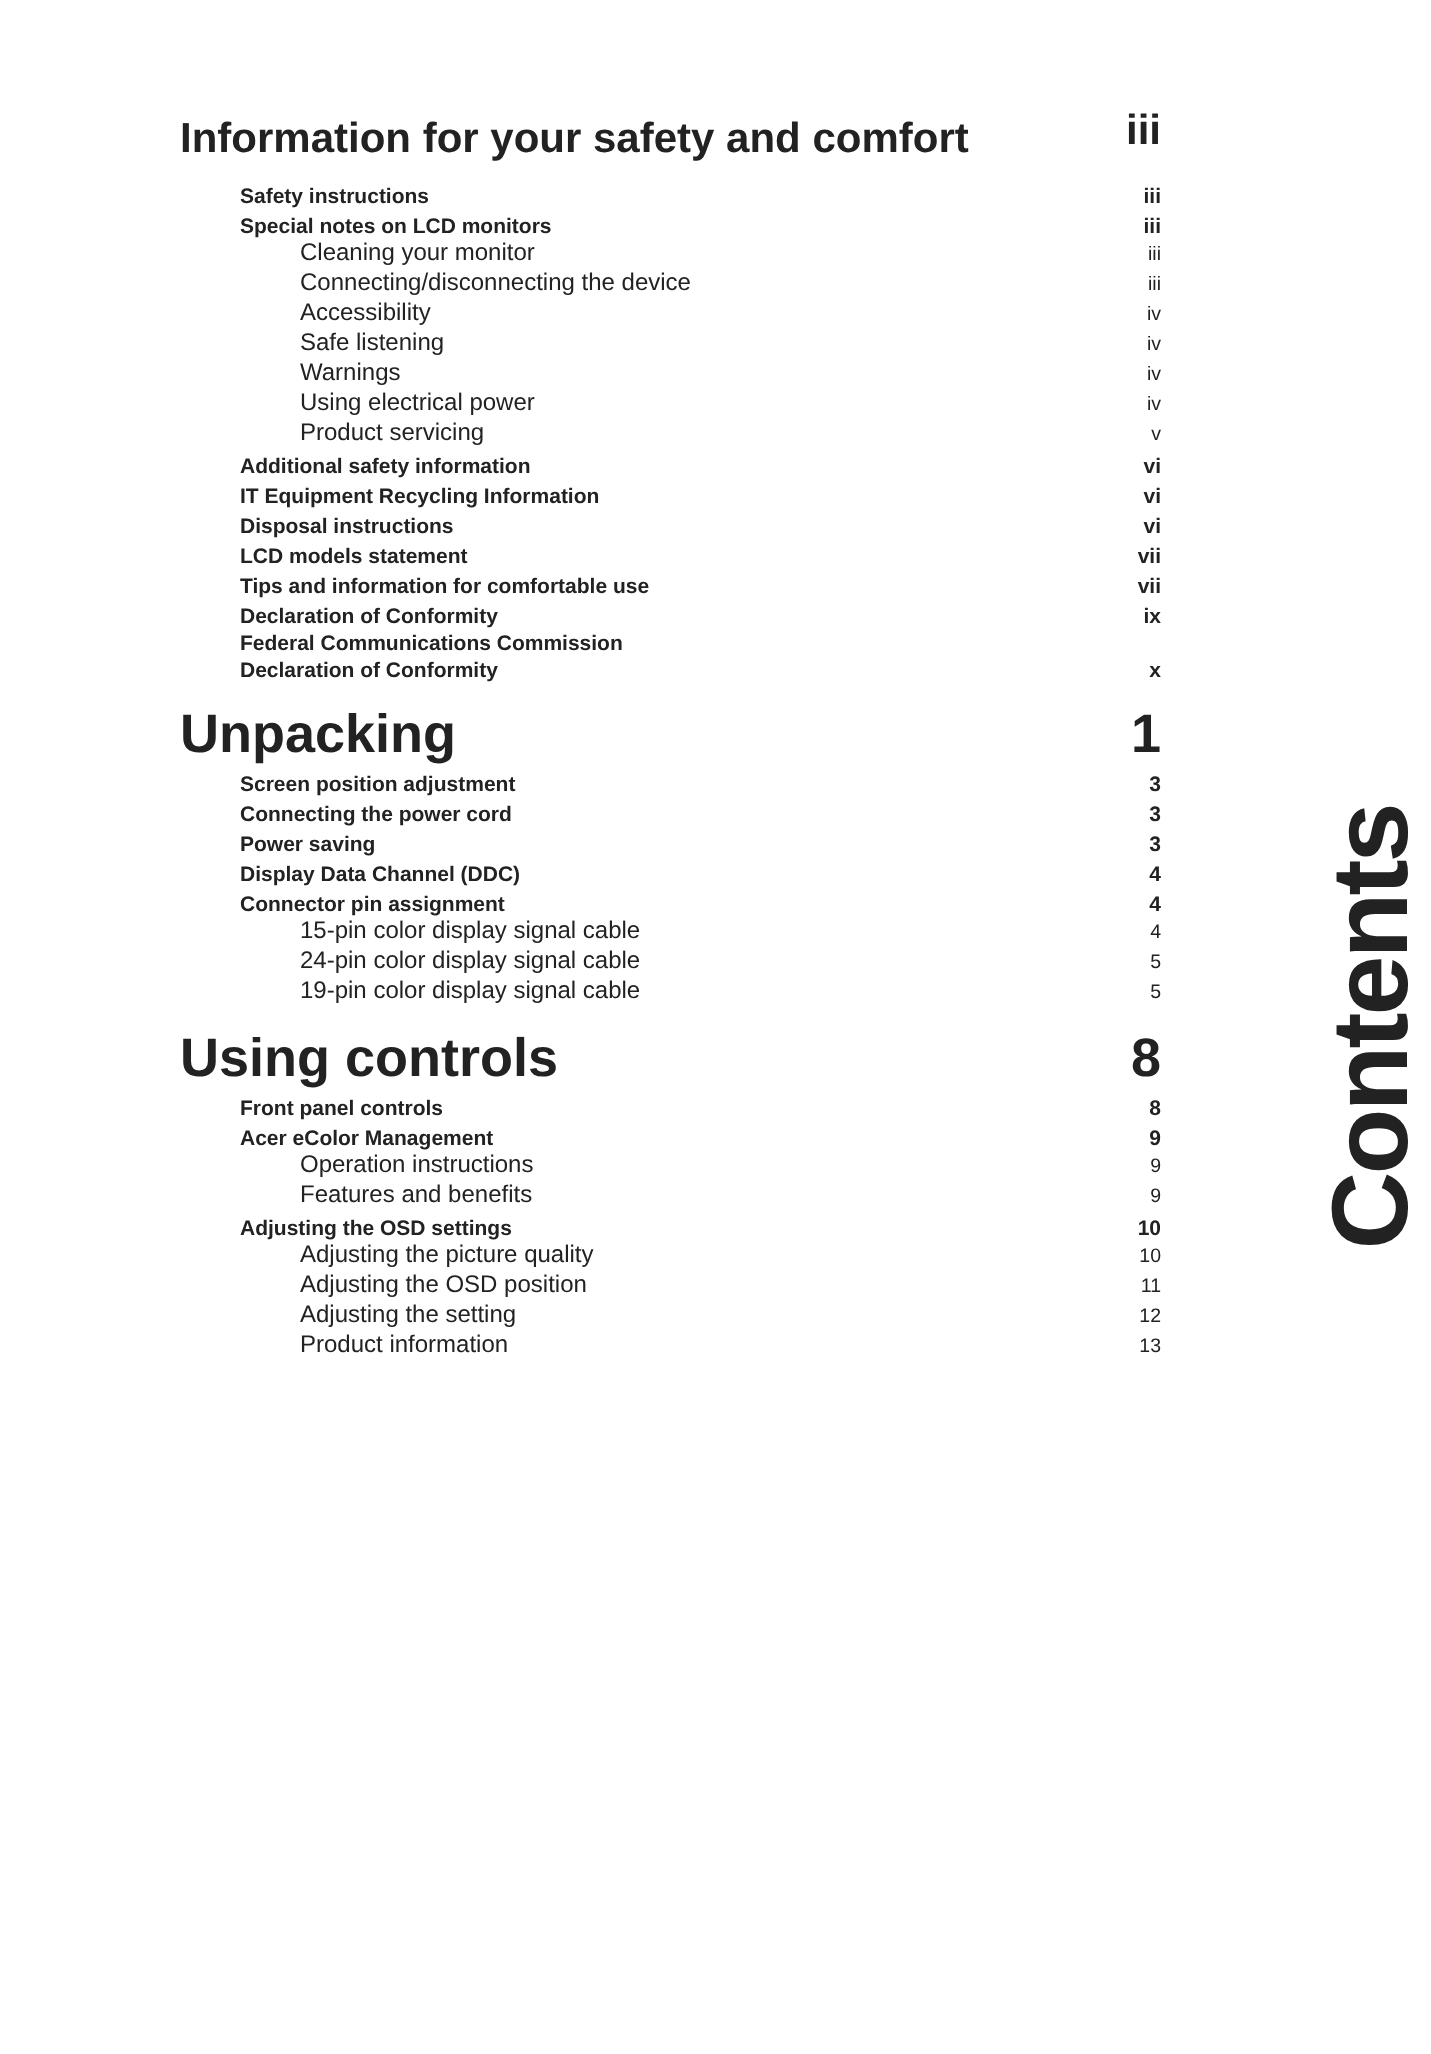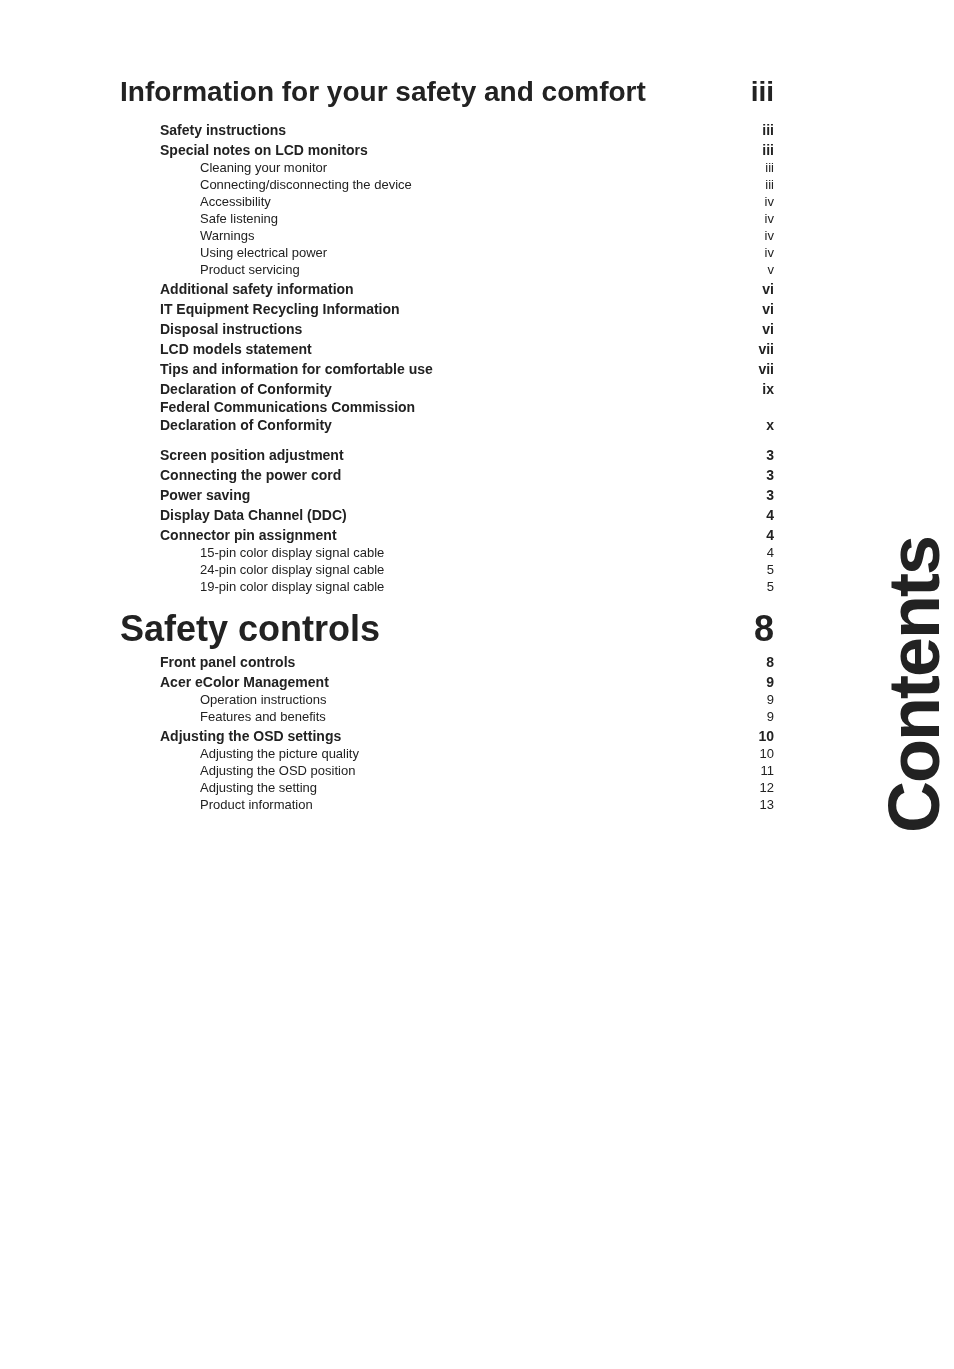--- a/index.html
+++ b/index.html
@@ -58,20 +58,21 @@
     
     .section-row {
       display: flex;
       align-items: baseline;
       justify-content: space-between;
       margin-right: 100px;
     }
 
     .section-row-large {
       margin-bottom: 8px;
+      align-items: center;
     }
 
     .page-num-large {
       font-size: 28px;
       font-weight: bold;
       color: #222222;
       min-width: 30px;
       text-align: right;
     }
 
@@ -112,21 +113,21 @@
     .toc-level2 {
       display: flex;
       justify-content: space-between;
       align-items: baseline;
       margin-right: 100px;
       margin-top: 2px;
       margin-bottom: 1px;
     }
 
     .toc-level2-text {
-      font-size: 13px;
+      font-size: 16px;
       font-weight: normal;
       color: #222222;
       padding-left: 80px;
     }
 
     .toc-level2-num {
       font-size: 13px;
       font-weight: normal;
       color: #222222;
       min-width: 30px;
@@ -261,20 +262,24 @@
     <span class="toc-fcc-text">Federal Communications Commission</span>
     <span class="toc-fcc-num no-num">x</span>
   </div>
 
   <div class="toc-fcc">
     <span class="toc-fcc-text">Declaration of Conformity</span>
     <span class="toc-fcc-num">x</span>
   </div>
 
   <div class="section-spacer"></div>
+  <div class="section-row">
+    <span class="big-section-heading">Unpacking</span>
+    <span class="page-num-xlarge">1</span>
+  </div>
 
 
   <div class="toc-level1">
     <span class="toc-level1-text">Screen position adjustment</span>
     <span class="toc-level1-num">3</span>
   </div>
 
   <div class="toc-level1">
     <span class="toc-level1-text">Connecting the power cord</span>
     <span class="toc-level1-num">3</span>
@@ -309,21 +314,21 @@
     <span class="toc-level2-text">19-pin color display signal cable</span>
     <span class="toc-level2-num">5</span>
   </div>
 
   <div class="section-spacer"></div>
 
   <div class="section-spacer"></div>
 
   <div class="section-spacer"></div>
   <div class="section-row">
-    <span class="big-section-heading">Safety controls</span>
+    <span class="big-section-heading">Using controls</span>
     <span class="page-num-xlarge">8</span>
   </div>
 
   <div class="toc-level1">
     <span class="toc-level1-text">Front panel controls</span>
     <span class="toc-level1-num">8</span>
   </div>
 
   <div class="toc-level1">
     <span class="toc-level1-text">Acer eColor Management</span>

